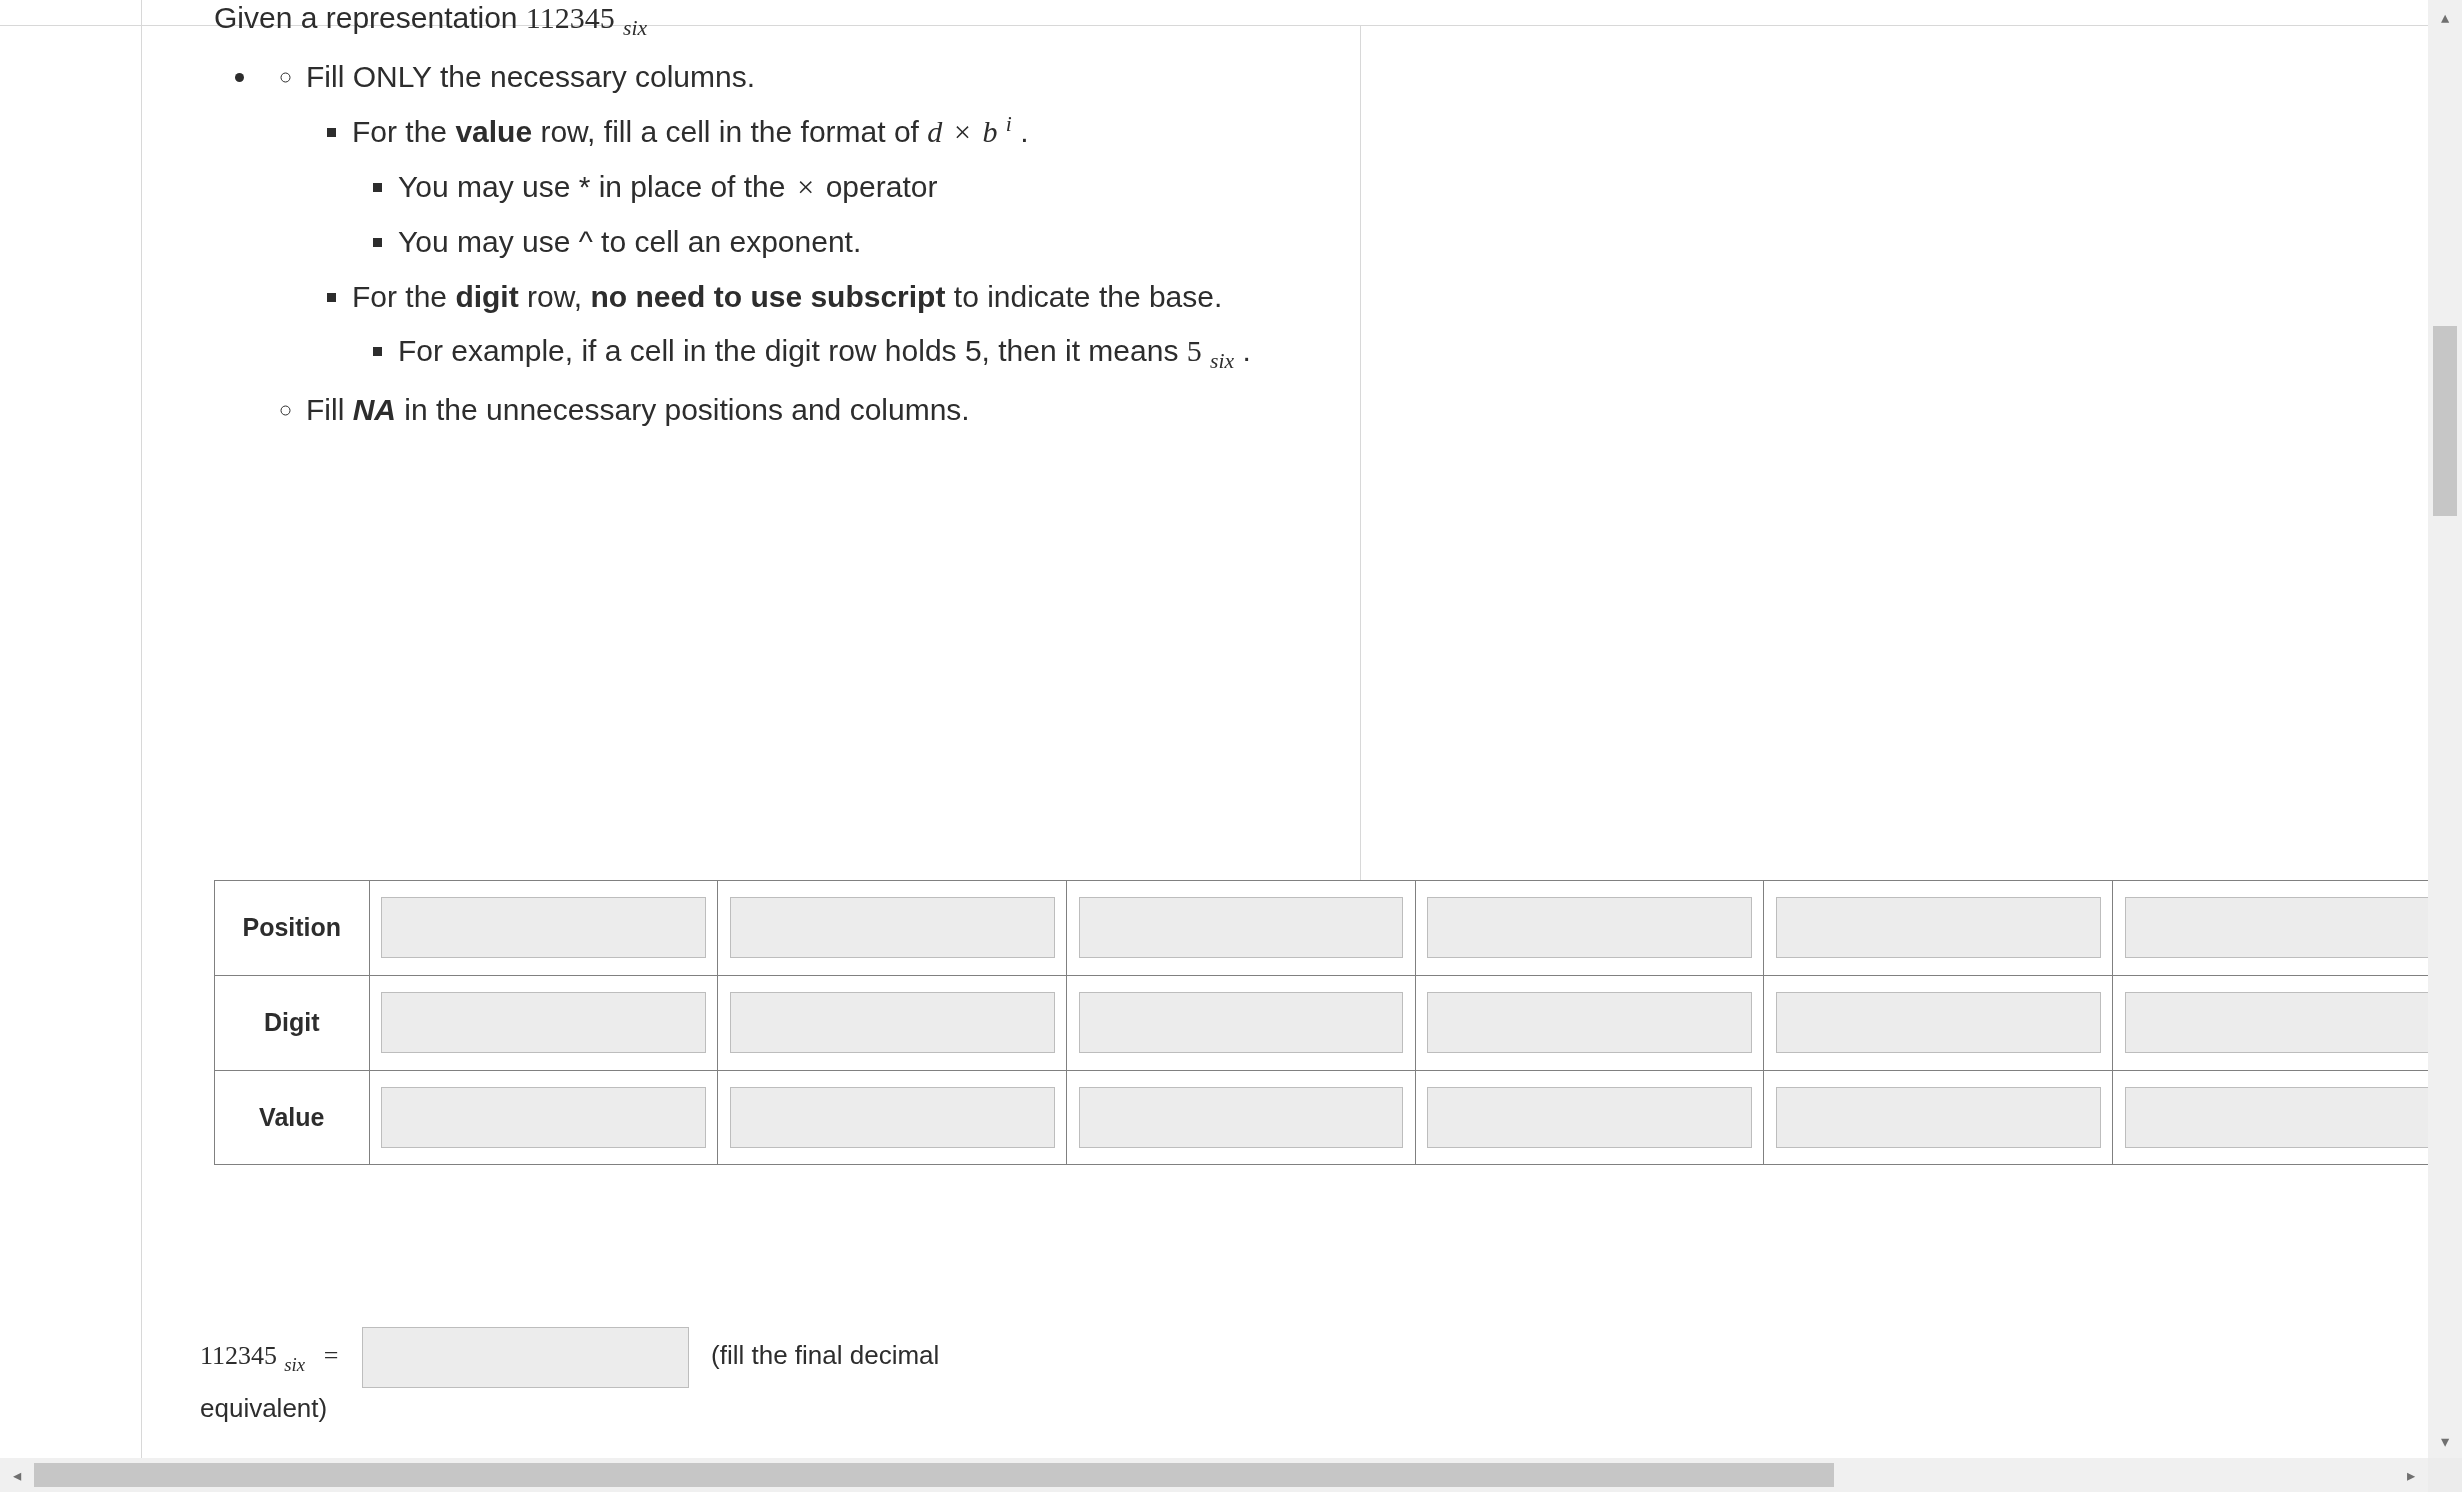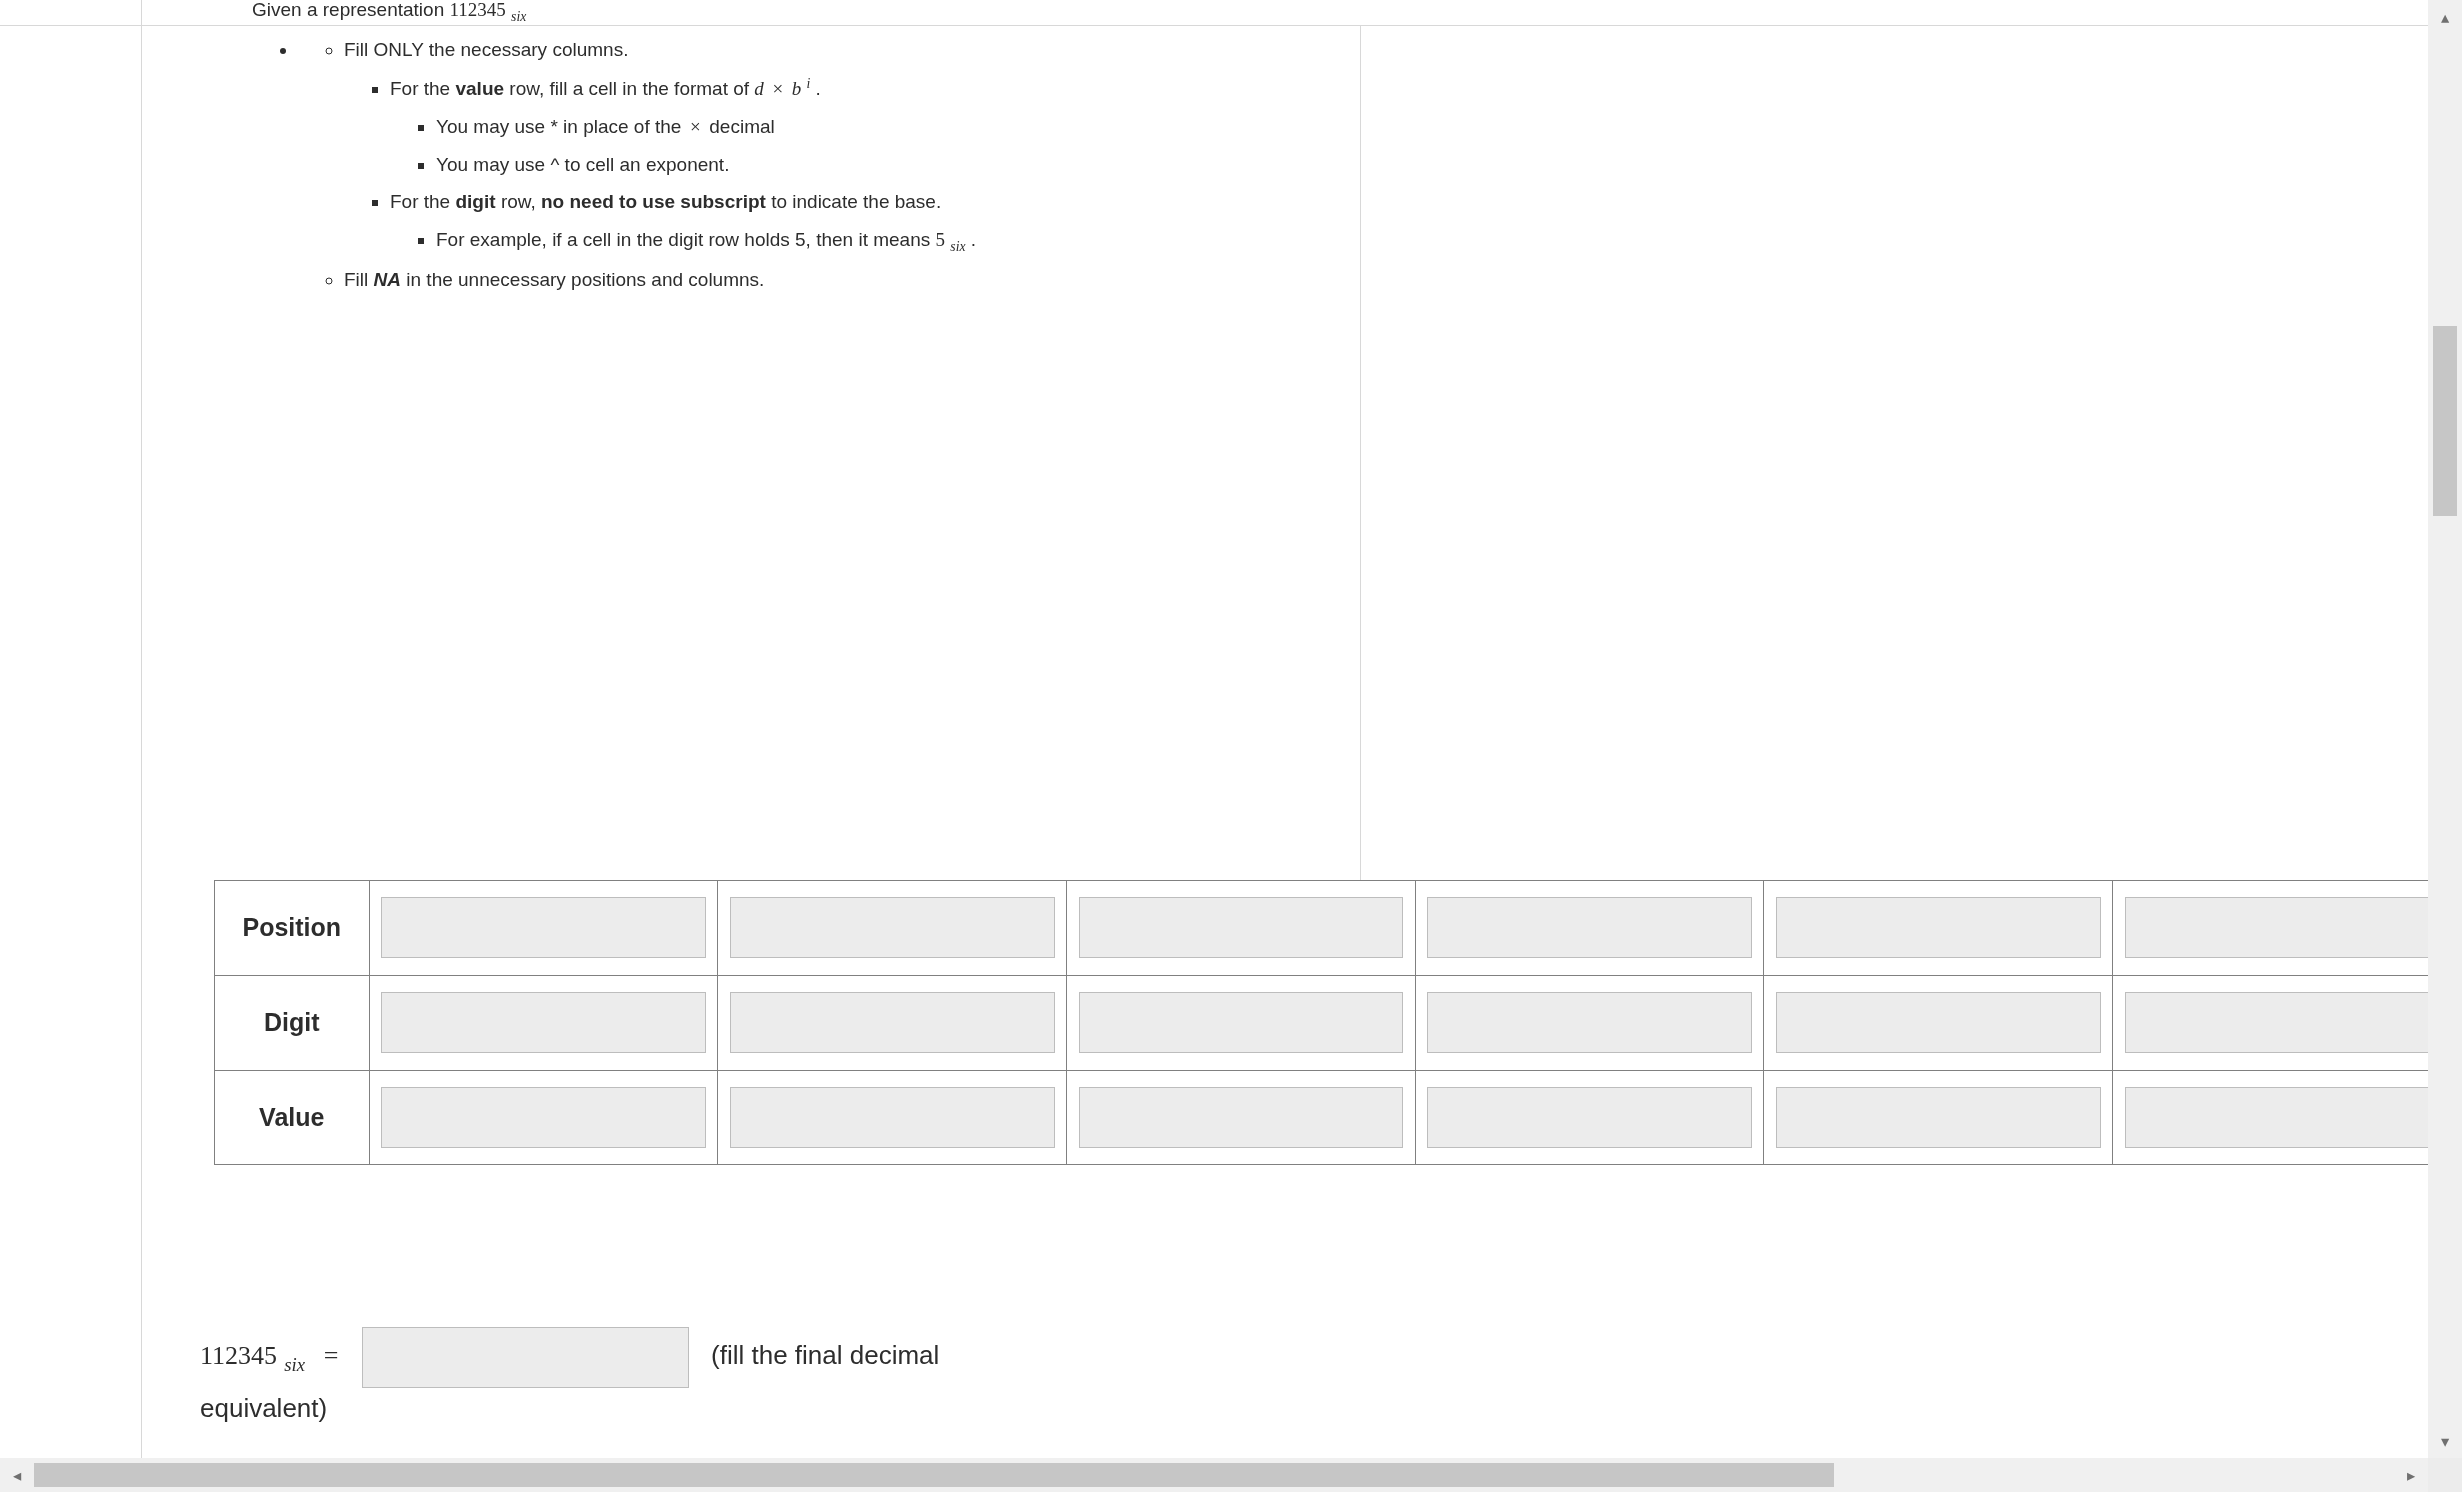--- a/index.html
+++ b/index.html
@@ -30,22 +30,21 @@
   .mid-sep {
     position: absolute;
     left: 1360px; top: 24.5px; height: 884px;
     border-left: 1.6px solid #d8d8d8;
   }
   .content {
     position: absolute;
     left: 214px; right: 36px; top: 0;
     padding-right: 16.4px;
     line-height: 1.55;
-    font-size: 19px;
-    margin-left: 38px;
+    font-size: 30px;
   }
   .intro { margin-top: -4.9px; }
   ul { margin: 3.3px 0 0 0; padding-left: 46px; }
   ul.disc  { list-style-type: disc; }
   ul.circ  { list-style-type: circle; }
   ul.square{ list-style-type: square; }
   li { margin: 8.2px 0; }
   .math-i { font-family: Georgia, "Times New Roman", serif; font-style: italic; }
   .sub { font-size: 0.72em; vertical-align: sub; font-family: Georgia, serif; font-style: italic; }
   .sup { font-size: 0.72em; vertical-align: super; font-family: Georgia, serif; }
@@ -173,21 +172,21 @@
                 <span> row, fill a cell in the format of </span>
                 <span class="math-i">d</span>
                 <span class="times">×</span>
                 <span class="math-i">b</span>
                 <span class="sup math-i">i</span>
                 <span>.</span>
                 <ul class="square">
                   <li>
                     <span>You may use * in place of the </span>
                     <span class="times">×</span>
-                    <span>decimal</span>
+                    <span>operator</span>
                   </li>
                   <li>
                     <span>You may use ^ to cell an exponent.</span>
                   </li>
                 </ul>
               </li>
               <li>
                 <span>For the </span>
                 <strong>digit</strong>
                 <span> row, </span>

